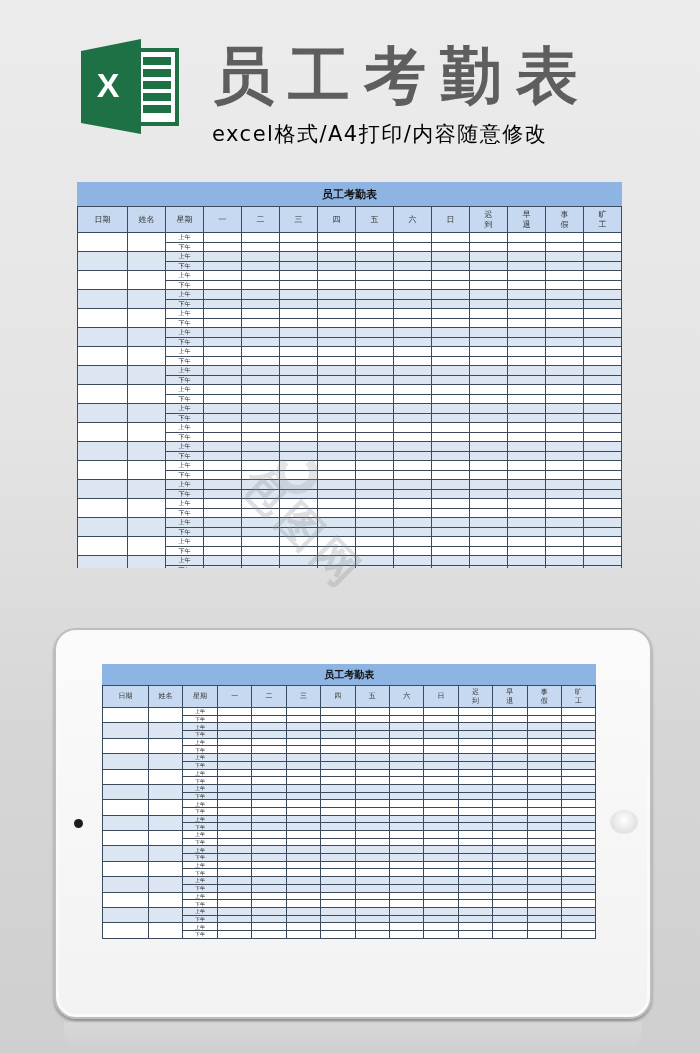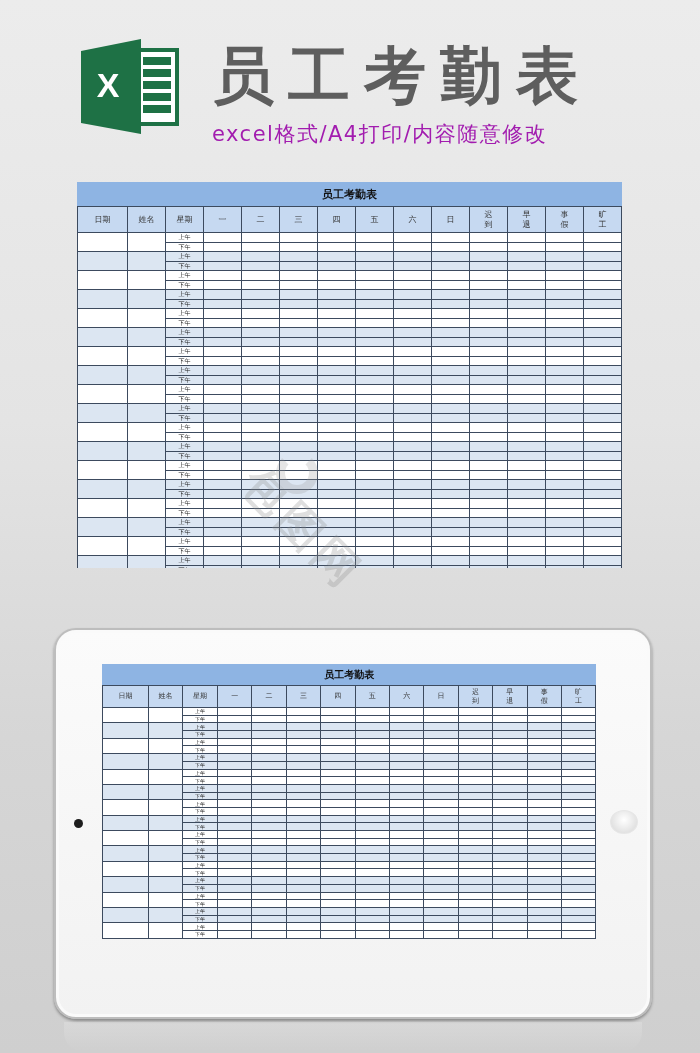--- a/index.html
+++ b/index.html
@@ -10,21 +10,21 @@
     background: linear-gradient(180deg, #ececec 0%, #e4e4e4 40%, #d6d6d6 70%, #cfcfcf 100%);
   }
   
   .excel-icon { position: absolute; left: 81px; top: 39px; width: 100px; height: 95px; }
   .hero-title {
     position: absolute; left: 212px; top: 40px; width: 430px; height: 72px;
     font-size: 62px; font-weight: bold; color: #5e5e5e; letter-spacing: 14px;
     line-height: 72px; white-space: nowrap;
   }
   .hero-sub {
-    position: absolute; left: 212px; top: 120px; font-size: 21px; color: #a21caf;
+    position: absolute; left: 212px; top: 120px; font-size: 21px; color: #000000;
     letter-spacing: 1.5px; white-space: nowrap; line-height: 28px;
   }
   
   .sheet { position: absolute; background: #fff; border-collapse: collapse; table-layout: fixed; }
   .sheet td, .sheet th { border: 1px solid #3c4a5e; padding: 0; text-align: center; overflow: hidden; white-space: nowrap; }
   .sheet .title-cell { background: #8eb4e3; font-weight: bold; color: #111; border-color: #8eb4e3 #8eb4e3 #3c4a5e; }
   .sheet .hdr { background: #c6d9f1; color: #333; font-weight: normal; }
   .sheet .band td { background: #dce6f2; }
   .sheet .band td.ampm { background: #dce6f2; }
   .sheet td.ampm { color: #222; }

